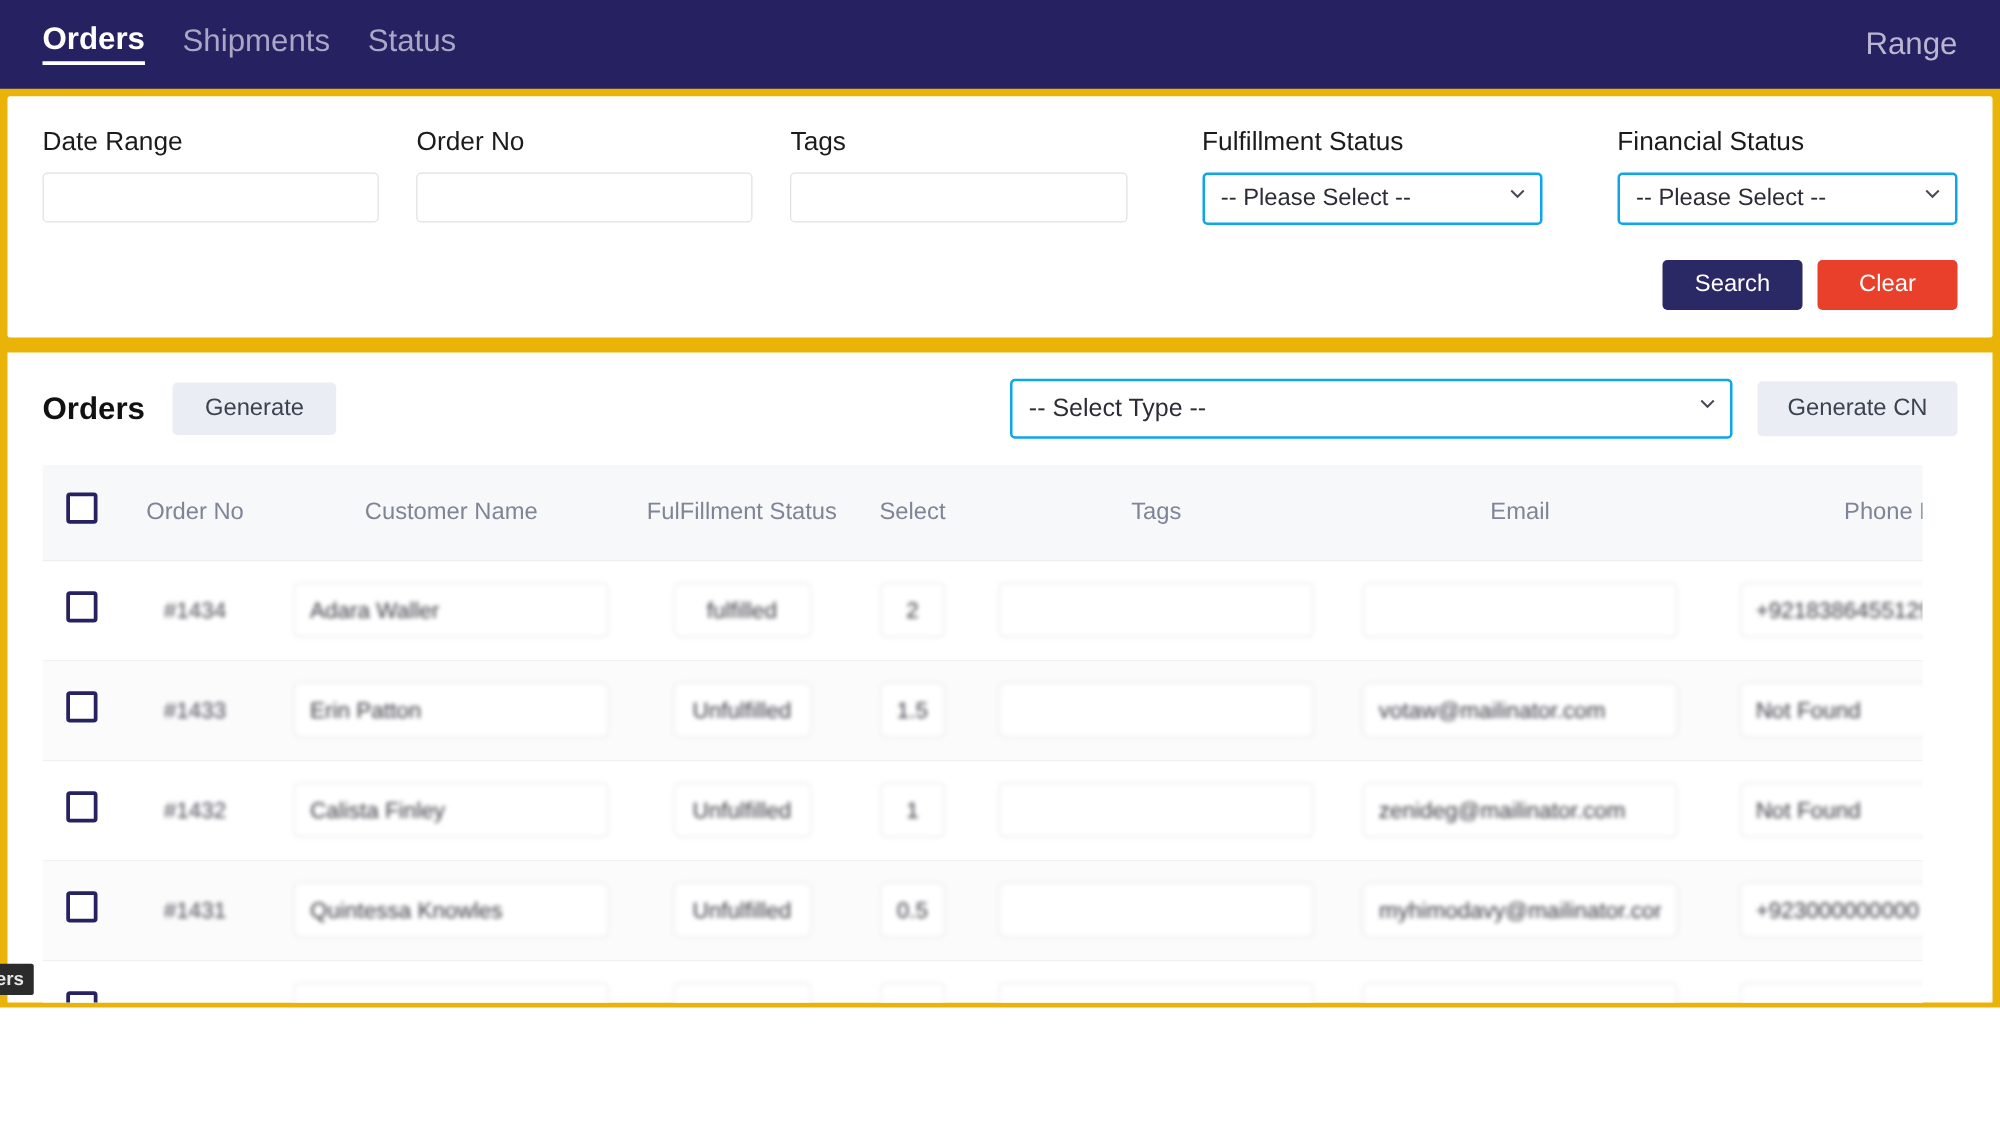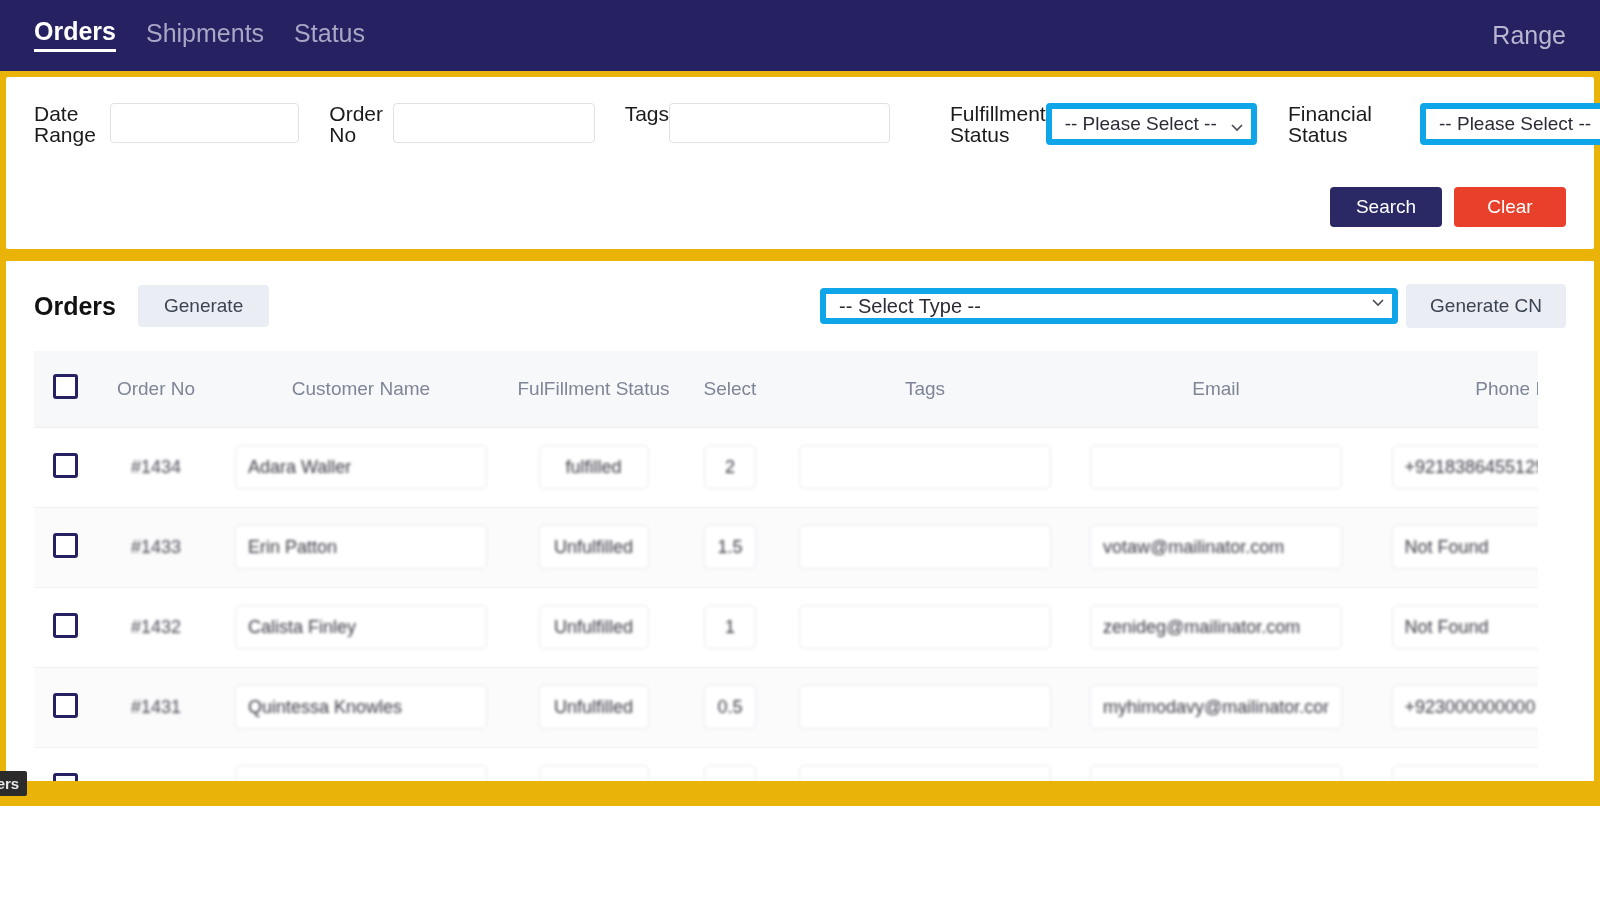--- a/index.html
+++ b/index.html
@@ -53,26 +53,26 @@
     background: #ffffff;
     margin: 6px 6px 0 6px;
     padding: 26px 28px 22px 28px;
     border-radius: 2px;
   }
   .filter-row {
     display: flex;
     gap: 30px;
     align-items: flex-start;
   }
-  .filter-field { display: flex; flex-direction: row; }
+  .filter-field { display: flex; flex-direction: column; }
   .f-daterange { width: 275px; }
   .f-orderno   { width: 275px; }
   .f-tags      { width: 275px; }
   .f-fulfill   { width: 278px; margin-left: 30px; }
-  .f-financial { width: 278px; margin-left: 30px; gap: 48px; }
+  .f-financial { width: 278px; margin-left: 30px; }
 
   .field-label {
     font-size: 21px;
     color: #1b1b1b;
     margin-bottom: 14px;
     line-height: 1;
   }
   .text-input {
     height: 40px;
     border: 1px solid #dfe1e5;
@@ -82,21 +82,21 @@
     color: #333;
     padding: 0 12px;
     font-family: "Liberation Sans", sans-serif;
     outline: none;
     width: 100%;
   }
   .select-wrap { position: relative; width: 100%; }
   .select-box {
     height: 42px;
     width: 100%;
-    border: 6px solid #0ea5e9;
+    border: 2px solid #0ea5e9;
     border-radius: 4px;
     background: #ffffff;
     font-size: 19px;
     color: #2c2c38;
     padding: 0 34px 0 13px;
     display: flex;
     align-items: center;
     cursor: pointer;
     white-space: nowrap;
     overflow: hidden;
@@ -161,22 +161,22 @@
     cursor: pointer;
     font-family: "Liberation Sans", sans-serif;
     white-space: nowrap;
   }
   .toolbar-right {
     margin-left: auto;
     display: flex;
     align-items: center;
   }
   .type-select { width: 578px; }
-  .type-select .select-box { height: 36px; font-size: 20px; }
-  .btn-generate { margin-left: 8px; height: 44px; padding: 0 24px; }
+  .type-select .select-box { height: 48px; font-size: 20px; }
+  .btn-generate { margin-left: 20px; height: 44px; padding: 0 24px; }
 
   
   .table-scroll {
     position: relative;
     overflow: hidden;
     width: 1504px;
   }
   table.orders-table {
     border-collapse: collapse;
     width: 1640px;

